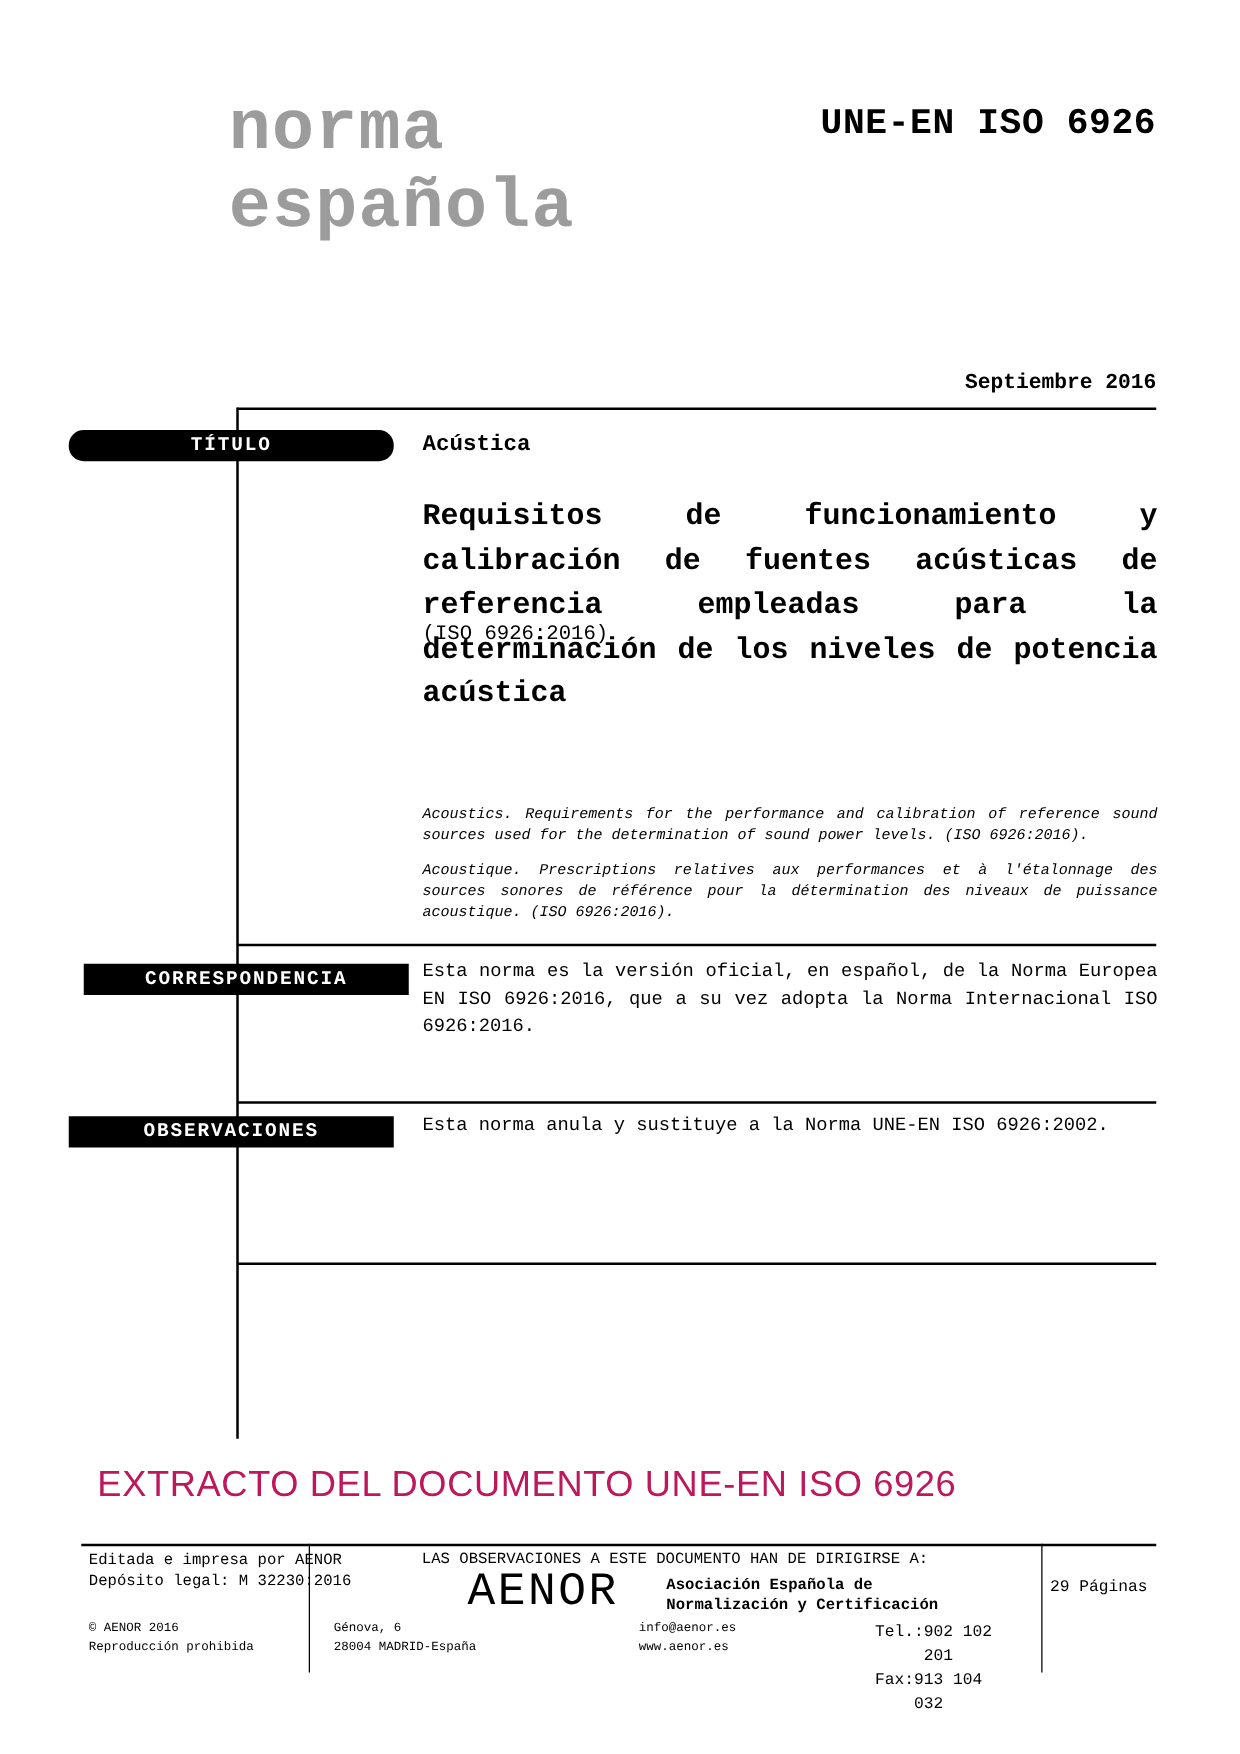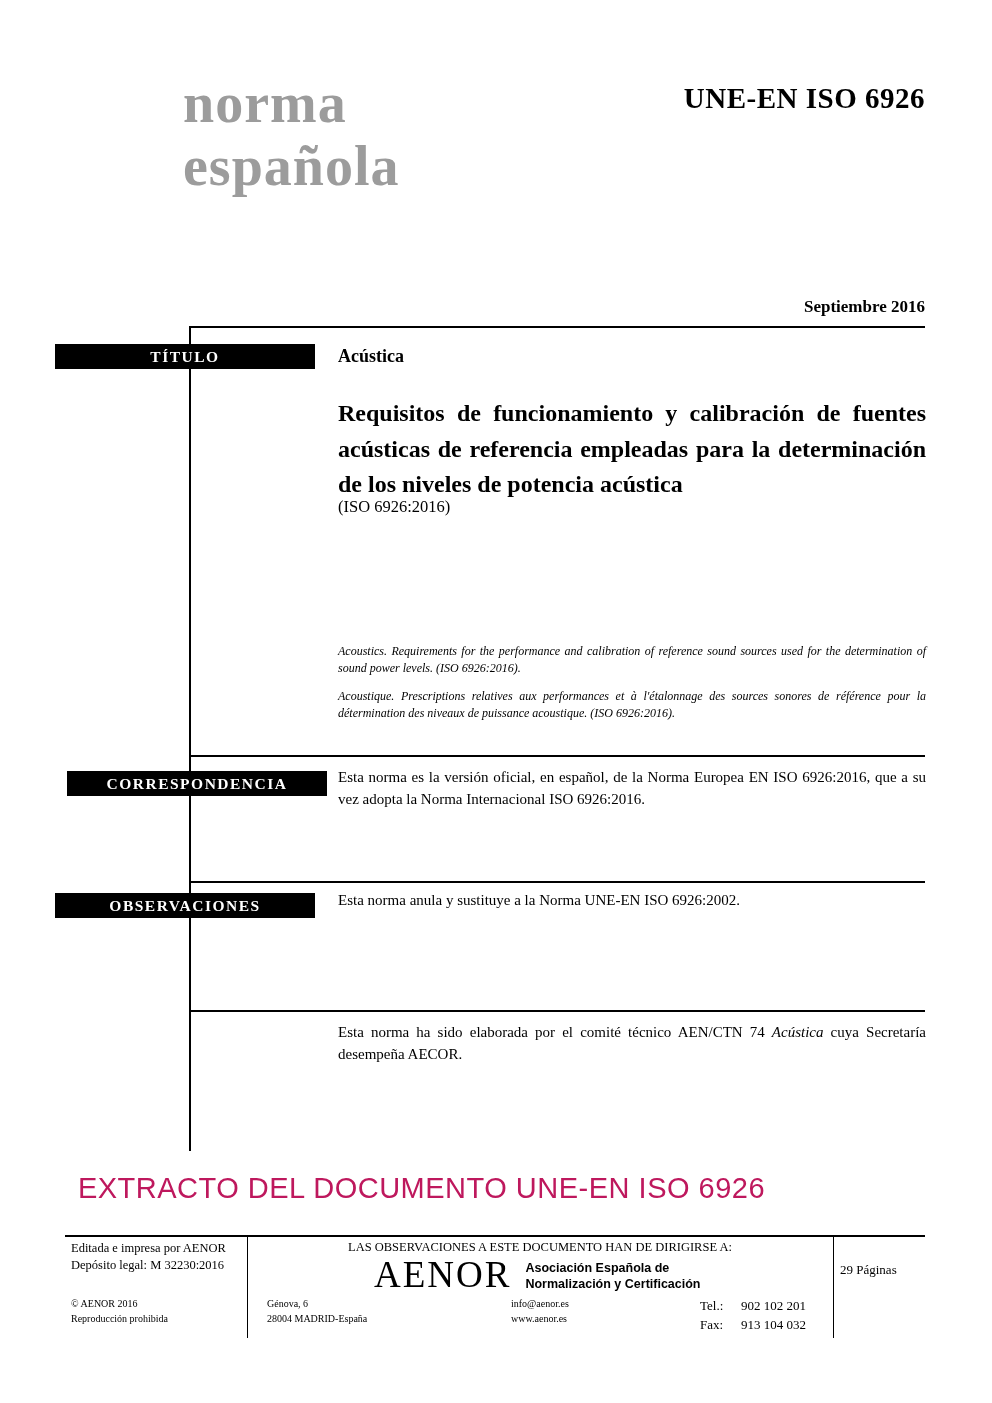--- a/index.html
+++ b/index.html
@@ -1,15 +1,15 @@
 <!DOCTYPE html>
 <html><head>
 <meta charset="utf-8">
 <style>
-  * { margin:0; padding:0; box-sizing:border-box; }
+  * { margin:0; padding:0; box-sizing:border-box;font-family:Liberation Mono, monospace; }
   html, body { background:#ffffff; }
   .page {
     position:relative; width:992px; height:1403px; margin:0 auto;
     background:#ffffff; font-family:"Liberation Serif", serif; color:#000000;
     overflow:hidden;
   }
   .abs { position:absolute; }
   .hr { position:absolute; background:#000000; height:2px; }
   .vr { position:absolute; background:#000000; width:2px; }
 
@@ -35,21 +35,21 @@
 
   .banner {
     left:0; top:1172px; width:843px; text-align:center;
     font-family:"Liberation Sans", sans-serif; font-size:29px;
     color:#be185d; letter-spacing:0.5px;
   }
 
   .f-small { font-size:12.5px; line-height:1.35; }
   .f-addr { font-size:10px; line-height:1.45; }
   .obs-notice { left:247px; top:1240px; width:586px; text-align:center; font-size:12.5px; }
-  .aenor-row { left:374px; top:1256px; display:flex; align-items:flex-start; }
+  .aenor-row { left:374px; top:1256px; display:flex; align-items:flex-start;gap:24px; }
   .aenor-logo { font-size:37px; letter-spacing:2px; line-height:1; }
   .aenor-sub {
     font-family:"Liberation Sans", sans-serif; font-weight:bold;
     font-size:12.5px; line-height:1.3; margin-left:14px; margin-top:4px;
   }
   .telfax { left:700px; top:1297px; width:106px; }
   .telfax .row { display:flex; justify-content:space-between; font-size:13px; line-height:1.45; }
   .pages { left:840px; top:1262px; font-size:13px; }
 </style>
 </head>
@@ -60,37 +60,36 @@
   <div class="abs logo">
     <div>norma</div>
     <div>española</div>
   </div>
   <div class="abs doc-code">UNE-EN ISO 6926</div>
   <div class="abs date">Septiembre 2016</div>
 
   <div class="hr" style="left:190px; top:326px; width:735px;"></div>
   <div class="vr" style="left:189px; top:326px; height:825px;"></div>
 
-  <div class="label-box" style="top:344px;">TÍTULO</div>
+  <div class="label-box" style="top:344px;border-radius:12px;">TÍTULO</div>
   <div class="abs content subject" style="top:346px;">Acústica</div>
   <div class="abs content main-title" style="top:396px;">Requisitos de funcionamiento y calibración de fuentes acústicas de referencia empleadas para la determinación de los niveles de potencia acústica</div>
   <div class="abs content iso-ref" style="top:497px;">(ISO 6926:2016)</div>
   <div class="abs content abstract" style="top:643px;">Acoustics. Requirements for the performance and calibration of reference sound sources used for the determination of sound power levels. (ISO 6926:2016).</div>
   <div class="abs content abstract" style="top:688px;">Acoustique. Prescriptions relatives aux performances et à l'étalonnage des sources sonores de référence pour la détermination des niveaux de puissance acoustique. (ISO 6926:2016).</div>
 
   <div class="hr" style="left:190px; top:755px; width:735px;"></div>
   <div class="label-box" style="top:771px;margin-left:12px;">CORRESPONDENCIA</div>
   <div class="abs content body-text" style="top:767px;">Esta norma es la versión oficial, en español, de la Norma Europea EN ISO 6926:2016, que a su vez adopta la Norma Internacional ISO 6926:2016.</div>
 
   <div class="hr" style="left:190px; top:881px; width:735px;"></div>
   <div class="label-box" style="top:893px;">OBSERVACIONES</div>
   <div class="abs content body-text" style="top:890px;">Esta norma anula y sustituye a la Norma UNE-EN ISO 6926:2002.</div>
 
   <div class="hr" style="left:190px; top:1010px; width:735px;"></div>
-  <div class="abs content body-text" style="top:1022px;"><span>Esta norma ha sido elaborada por el comité técnico AEN/CTN 74 </span><em>Acústica</em><span> cuya Secretaría desempeña AECOR.</span></div>
 
   <div class="abs banner">EXTRACTO DEL DOCUMENTO UNE-EN ISO 6926</div>
 
   <div class="hr" style="left:65px; top:1235px; width:860px;"></div>
   <div class="vr" style="left:247px; top:1235px; height:103px; width:1px;"></div>
   <div class="vr" style="left:833px; top:1235px; height:103px; width:1px;"></div>
 
   <div class="abs f-small" style="left:71px; top:1240px;">
     <div>Editada e impresa por AENOR</div>
     <div>Depósito legal: M 32230:2016</div>

